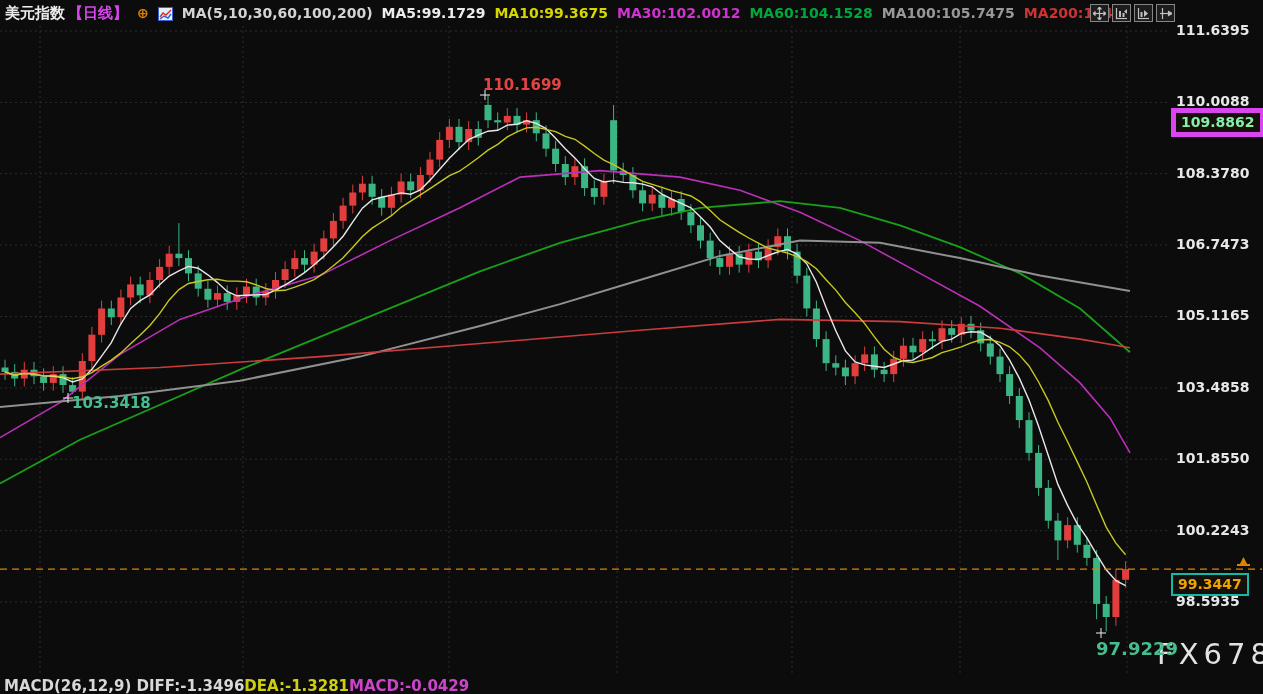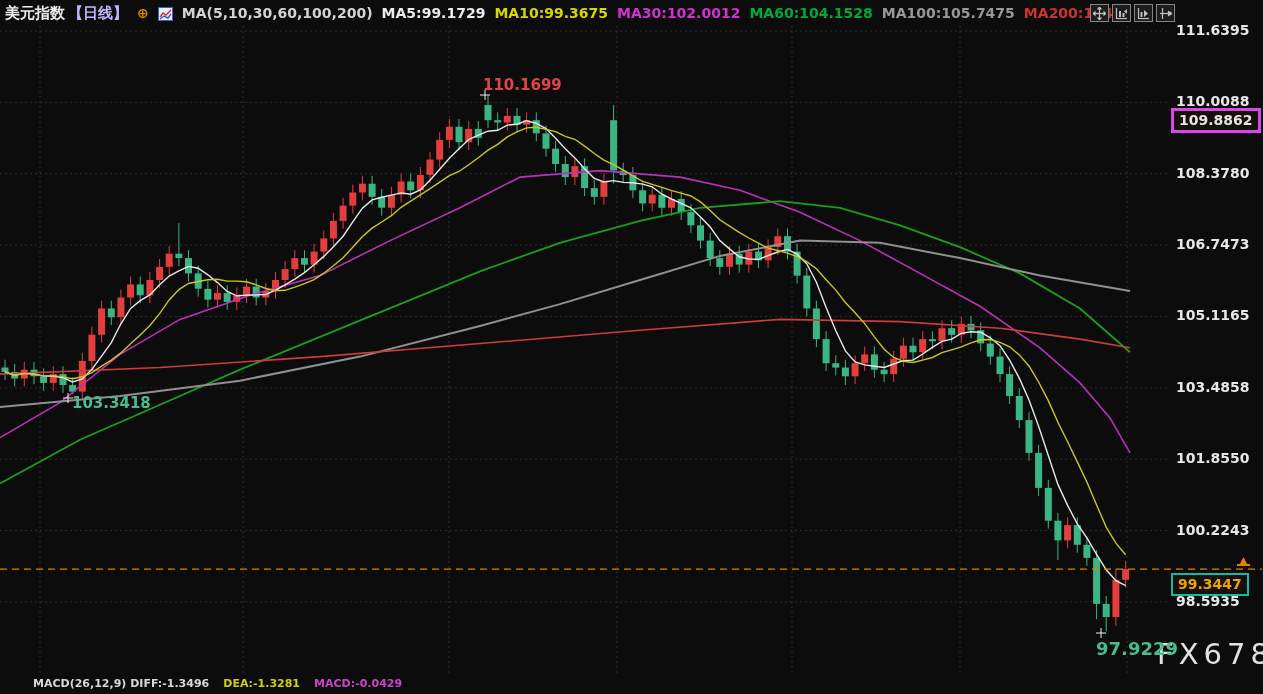--- a/index.html
+++ b/index.html
@@ -3,43 +3,43 @@
 <meta charset="utf-8">
 <style>
   html,body{margin:0;padding:0;background:#0c0c0c;width:1263px;height:694px;overflow:hidden;
     font-family:"DejaVu Sans","Liberation Sans",sans-serif;}
   #stage{position:relative;width:1263px;height:694px;background:#0c0c0c;}
   #chart-svg{position:absolute;left:0;top:0;}
   
   #header{position:absolute;left:5px;top:3px;height:20px;display:flex;align-items:center;gap:9px;z-index:5;white-space:nowrap;}
   .hd{font-size:14px;font-weight:bold;}
   .sym{color:#ececec;font-size:15px;}
-  .per{color:#c4b5fd;font-size:15px;}
+  .per{color:#d946ef;font-size:15px;}
   .oplus{color:#e08400;font-size:14px;font-weight:bold;}
   .maset{color:#d4d4d4;}
   .chart-ico{width:15px;height:14px;display:inline-block;}
   
   #toolbar{position:absolute;right:88px;top:4px;display:flex;gap:3px;z-index:5;}
   .tool{width:17px;height:16px;border:1px solid #858585;background:#1d1d1d;display:flex;align-items:center;justify-content:center;}
   
   .ylab{position:absolute;left:1176px;color:#e8e8e8;font-size:14px;font-weight:600;z-index:4;}
   .pricebox{position:absolute;left:1171px;z-index:6;font-size:14px;font-weight:700;padding:1px 5px 2px 5px;background:#15100a;}
-  #ref-box{top:108px;border:3px solid #d946ef;color:#e5e5e5;}
+  #ref-box{top:108px;border:5px solid #d946ef;color:#86efac;}
   #last-box{top:573px;border:2px solid #14b8a6;color:#f0a400;}
   #last-arrow{position:absolute;left:1237px;top:556px;color:#e08400;font-size:11px;z-index:6;line-height:10px;text-align:center;}
   #last-arrow .base{display:block;border-bottom:2px solid #e08400;width:13px;margin-top:-2px;}
   
   .ann{position:absolute;font-weight:700;z-index:4;}
   #ann-high{left:483px;top:76px;color:#e34545;font-size:15px;}
   #ann-low1{left:72px;top:394px;color:#46bd8e;font-size:15px;}
   #ann-low2{left:1096px;top:638px;color:#46bd8e;font-size:18px;}
   
   #watermark{position:absolute;left:1157px;top:637px;color:#e2e2e2;font-size:29px;letter-spacing:5px;z-index:3;}
   
-  #macd-row{position:absolute;left:4px;top:677px;display:flex;gap:14px;font-size:11px;font-weight:bold;z-index:5;white-space:nowrap;margin-left:29px;}
+  #macd-row{position:absolute;left:4px;top:677px;display:flex;font-size:15px;font-weight:bold;z-index:5;white-space:nowrap;}
   .macd-main{color:#d8d8d8;} .macd-dea{color:#cfcf10;} .macd-val{color:#cc44cc;}
 </style>
 </head>
 <body>
 <div id="stage">
 
   <svg id="chart-svg" width="1263" height="694">
       <g>
         <line x1="0" y1="31.0" x2="1170" y2="31.0" stroke="#2c2c2c" stroke-dasharray="2 3"></line>
         <line x1="0" y1="102.4" x2="1170" y2="102.4" stroke="#2c2c2c" stroke-dasharray="2 3"></line>

